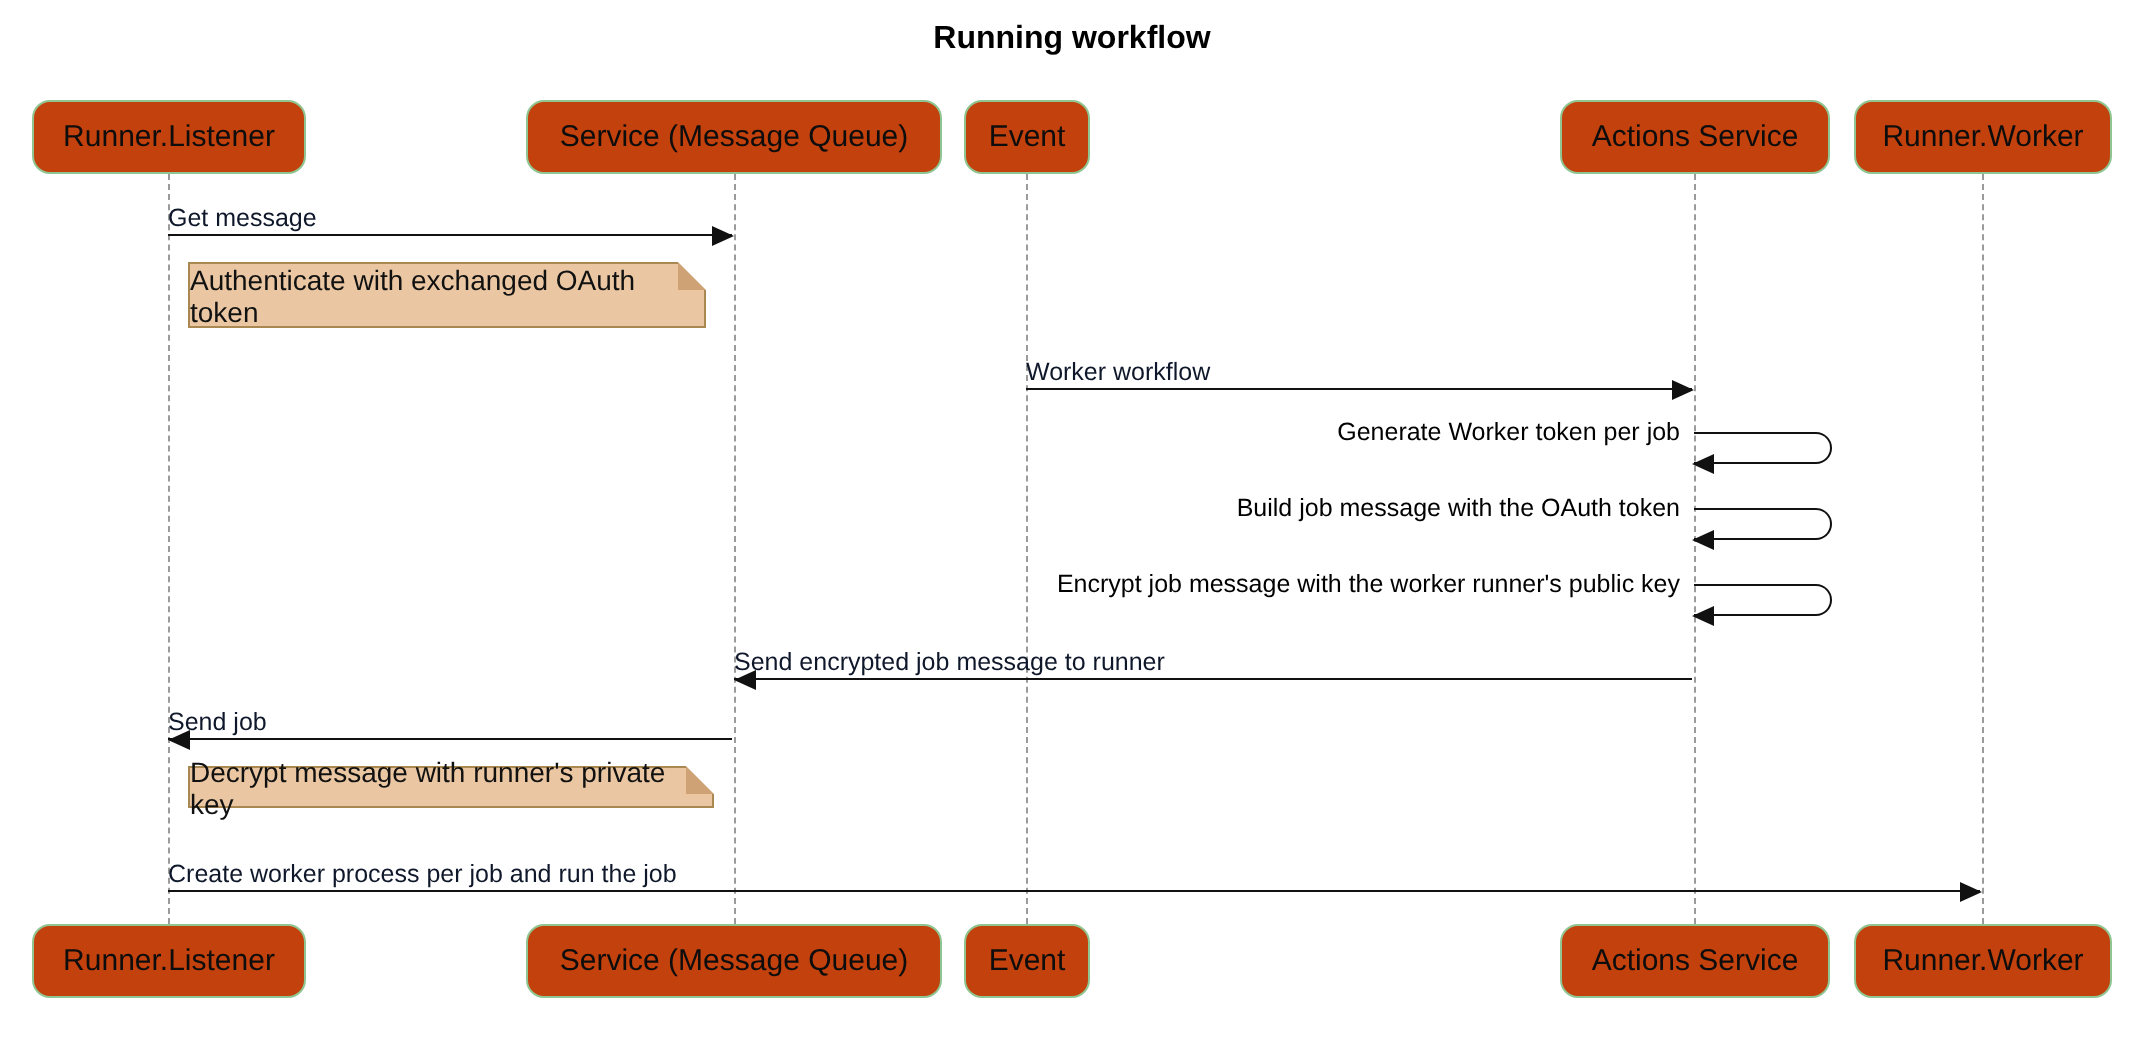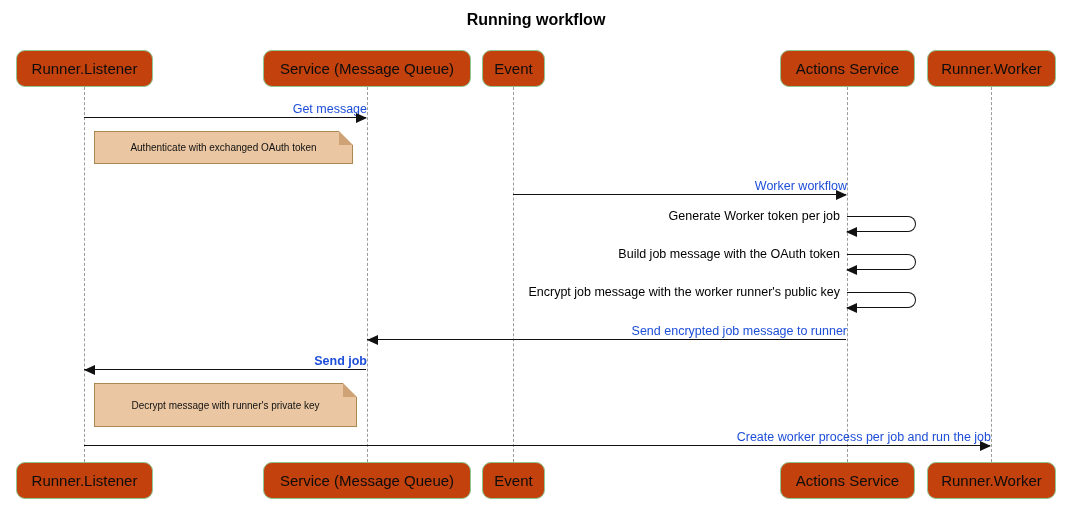--- a/index.html
+++ b/index.html
@@ -35,22 +35,22 @@
     border-radius: 9px;
     display: flex;
     align-items: center;
     justify-content: center;
     font-size: 15px;
     color: #0d0d0d;
   }
   .msg-label {
     position: absolute;
     font-size: 12.5px;
-    text-align: right;
-    color: #1d4ed8;
+    text-align: left;
+    color: #0f172a;
     white-space: nowrap;
   }
   .self-label {
     position: absolute;
     font-size: 12.5px;
     text-align: right;
     color: #000;
     white-space: nowrap;
   }
   .arrow { position: absolute; height: 10px; }
@@ -83,23 +83,22 @@
     border-top: 5px solid transparent; border-bottom: 5px solid transparent;
     border-right: 11px solid #111;
   }
   .note {
     position: absolute;
     background: #eac7a2;
     border: 1px solid #aa8852;
     display: flex;
     align-items: center;
     justify-content: center;
-    font-size: 10px;
+    font-size: 14px;
     color: #111;
-    text-align: right;
   }
   .note::before {
     content: ""; position: absolute; top: -1px; right: -1px;
     width: 0; height: 0;
     border-style: solid;
     border-width: 0 14px 14px 0;
     border-color: #ffffff #ffffff #cfa276 #cfa276;
   }
 </style>
 </head>
@@ -146,24 +145,24 @@
 
   <div class="self-label" style="right:232px; top:247px;">Build job message with the OAuth token</div>
   <div class="selfloop" style="left:847px; top:254px;"></div>
 
   <div class="self-label" style="right:232px; top:285px;">Encrypt job message with the worker runner's public key</div>
   <div class="selfloop" style="left:847px; top:292px;"></div>
 
   <div class="msg-label" style="left:367px; top:324px; width:480px;">Send encrypted job message to runner</div>
   <div class="arrow left" style="left:367px; top:335px; width:480px;"></div>
 
-  <div class="msg-label" style="left:84px; top:354px; width:283px;font-weight:bold;">Send job</div>
+  <div class="msg-label" style="left:84px; top:354px; width:283px;">Send job</div>
   <div class="arrow left" style="left:84px; top:365px; width:283px;"></div>
 
-  <div class="note" style="left:94px; top:383px; width:263px; height:44px;">
+  <div class="note" style="left:94px; top:383px; width:263px; height:21px;">
       <span>Decrypt message with runner's private key</span>
     </div>
 
   <div class="msg-label" style="left:84px; top:430px; width:907px;">Create worker process per job and run the job</div>
   <div class="arrow right" style="left:84px; top:441px; width:907px;"></div>
 
   <div class="actor" style="left:16px;  top:462px; width:137px;">
       <span>Runner.Listener</span>
     </div>
   <div class="actor" style="left:263px; top:462px; width:208px;">

